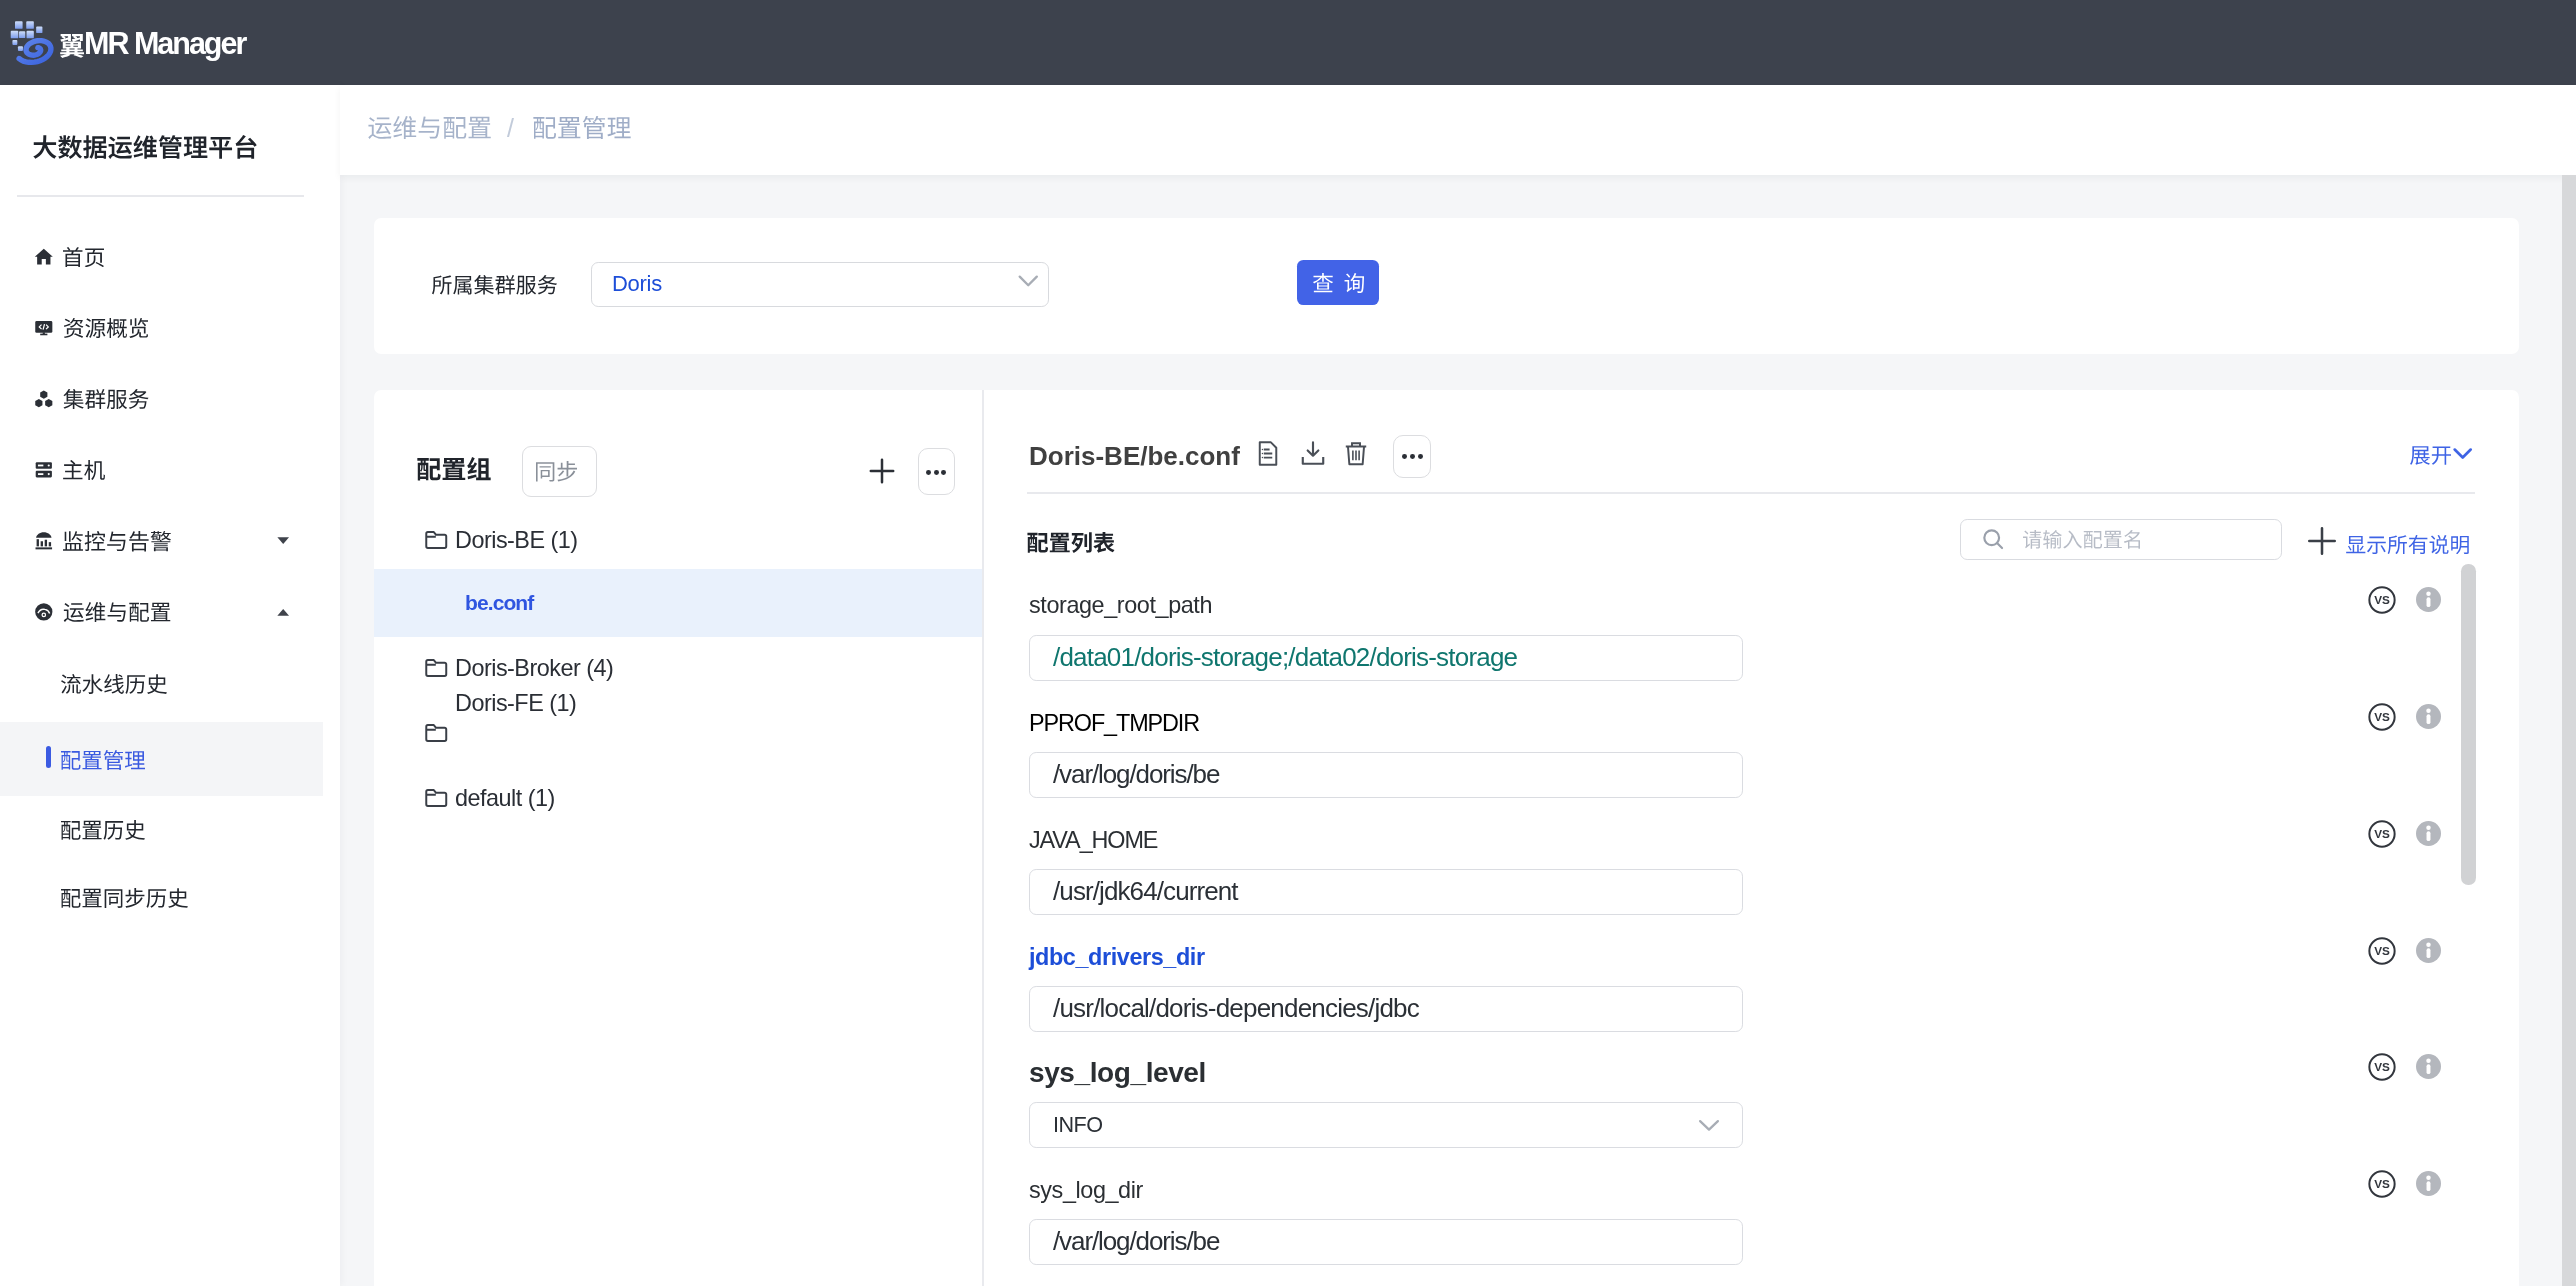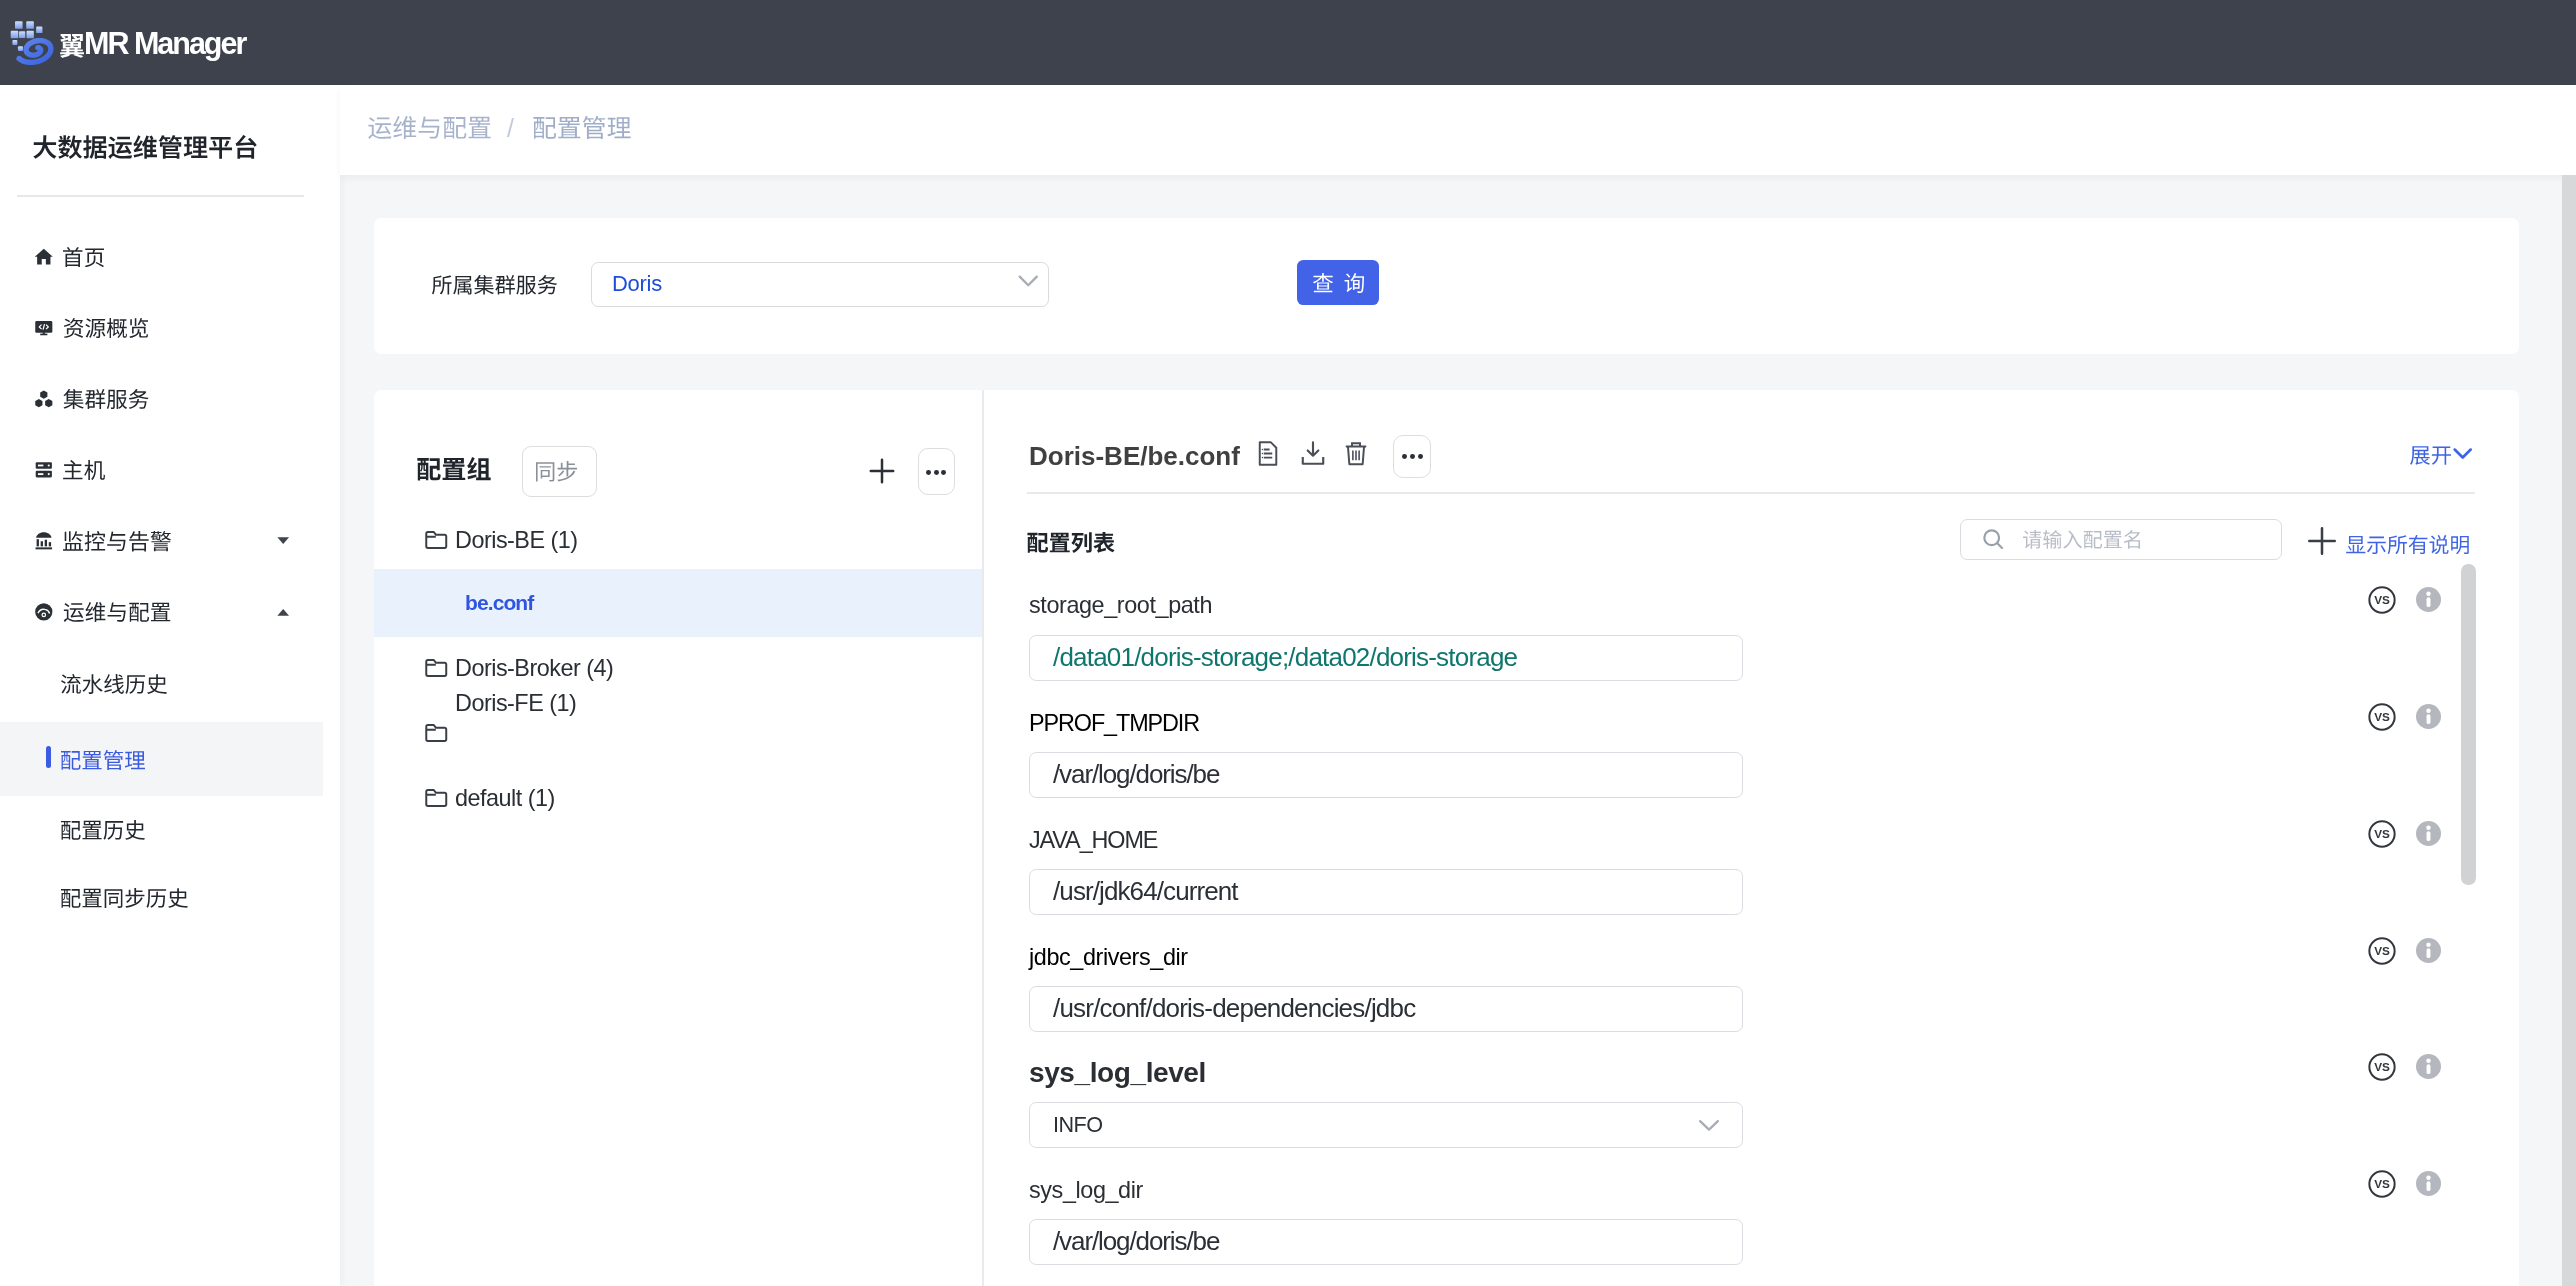--- a/index.html
+++ b/index.html
@@ -239,23 +239,23 @@
 <div style="position:absolute;left:1053px;top:892px;transform:translateY(-50%);font-size:26px;font-weight:400;color:#2b3036;letter-spacing:-0.9px;line-height:1.15;white-space:pre">/usr/jdk64/current</div>
 <svg class="abs" style="left:2368px;top:820px" width="28" height="28" viewBox="0 0 31 31">
     <circle cx="15.5" cy="15.5" r="14" stroke="#32363d" stroke-width="2.2" fill="#fff"></circle>
     <text x="15.5" y="20.2" text-anchor="middle" font-family="Liberation Sans" font-size="13" font-weight="bold" fill="#32363d">VS</text>
   </svg>
 <svg class="abs" style="left:2416px;top:821px" width="25" height="25" viewBox="0 0 28 28">
     <circle cx="14" cy="14" r="14" fill="#b4b7bd"></circle>
     <rect x="11.8" y="11.5" width="4.4" height="11" rx="2.2" fill="#fff"></rect>
     <circle cx="14" cy="7.6" r="2.5" fill="#fff"></circle>
   </svg>
-<div style="position:absolute;left:1029px;top:957px;transform:translateY(-50%);font-size:23.4px;font-weight:400;color:#000000;letter-spacing:-0.4px;line-height:1.15;white-space:pre">jdbc_drivers_dir</div>
+<div style="position:absolute;left:1029px;top:957px;transform:translateY(-50%);font-size:23.4px;font-weight:700;color:#1d4ed8;letter-spacing:-0.4px;line-height:1.15;white-space:pre">jdbc_drivers_dir</div>
 <div class="abs" style="left:1029px;top:986px;width:714px;height:46px;background:#fff;border:1.8px solid #dadce1;border-radius:7.2px"></div>
-<div style="position:absolute;left:1053px;top:1009px;transform:translateY(-50%);font-size:26px;font-weight:400;color:#2b3036;letter-spacing:-0.8px;line-height:1.15;white-space:pre">/usr/conf/doris-dependencies/jdbc</div>
+<div style="position:absolute;left:1053px;top:1009px;transform:translateY(-50%);font-size:26px;font-weight:400;color:#2b3036;letter-spacing:-0.8px;line-height:1.15;white-space:pre">/usr/local/doris-dependencies/jdbc</div>
 <svg class="abs" style="left:2368px;top:937px" width="28" height="28" viewBox="0 0 31 31">
     <circle cx="15.5" cy="15.5" r="14" stroke="#32363d" stroke-width="2.2" fill="#fff"></circle>
     <text x="15.5" y="20.2" text-anchor="middle" font-family="Liberation Sans" font-size="13" font-weight="bold" fill="#32363d">VS</text>
   </svg>
 <svg class="abs" style="left:2416px;top:938px" width="25" height="25" viewBox="0 0 28 28">
     <circle cx="14" cy="14" r="14" fill="#b4b7bd"></circle>
     <rect x="11.8" y="11.5" width="4.4" height="11" rx="2.2" fill="#fff"></rect>
     <circle cx="14" cy="7.6" r="2.5" fill="#fff"></circle>
   </svg>
 <div style="position:absolute;left:1029px;top:1073px;transform:translateY(-50%);font-size:28px;font-weight:700;color:#2b2f33;letter-spacing:-0.4px;line-height:1.15;white-space:pre">sys_log_level</div>

